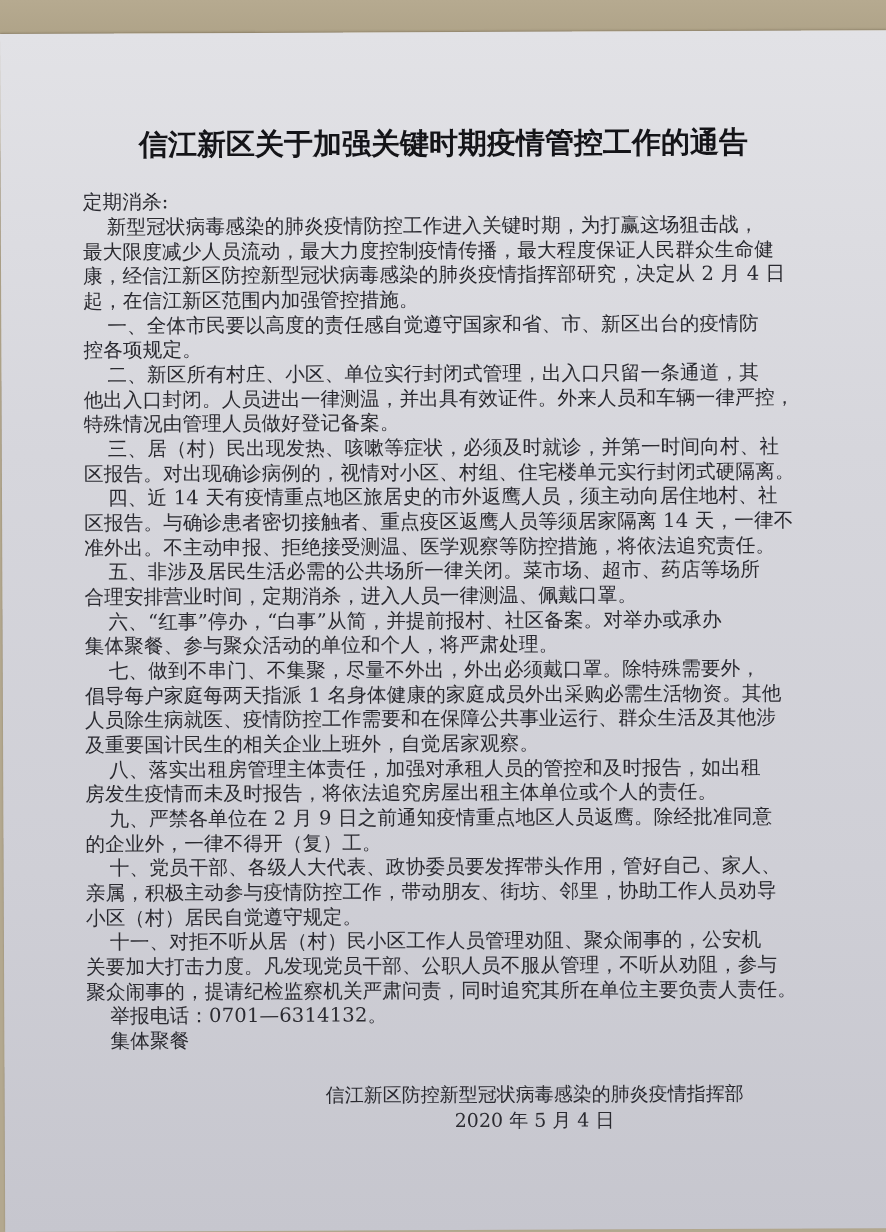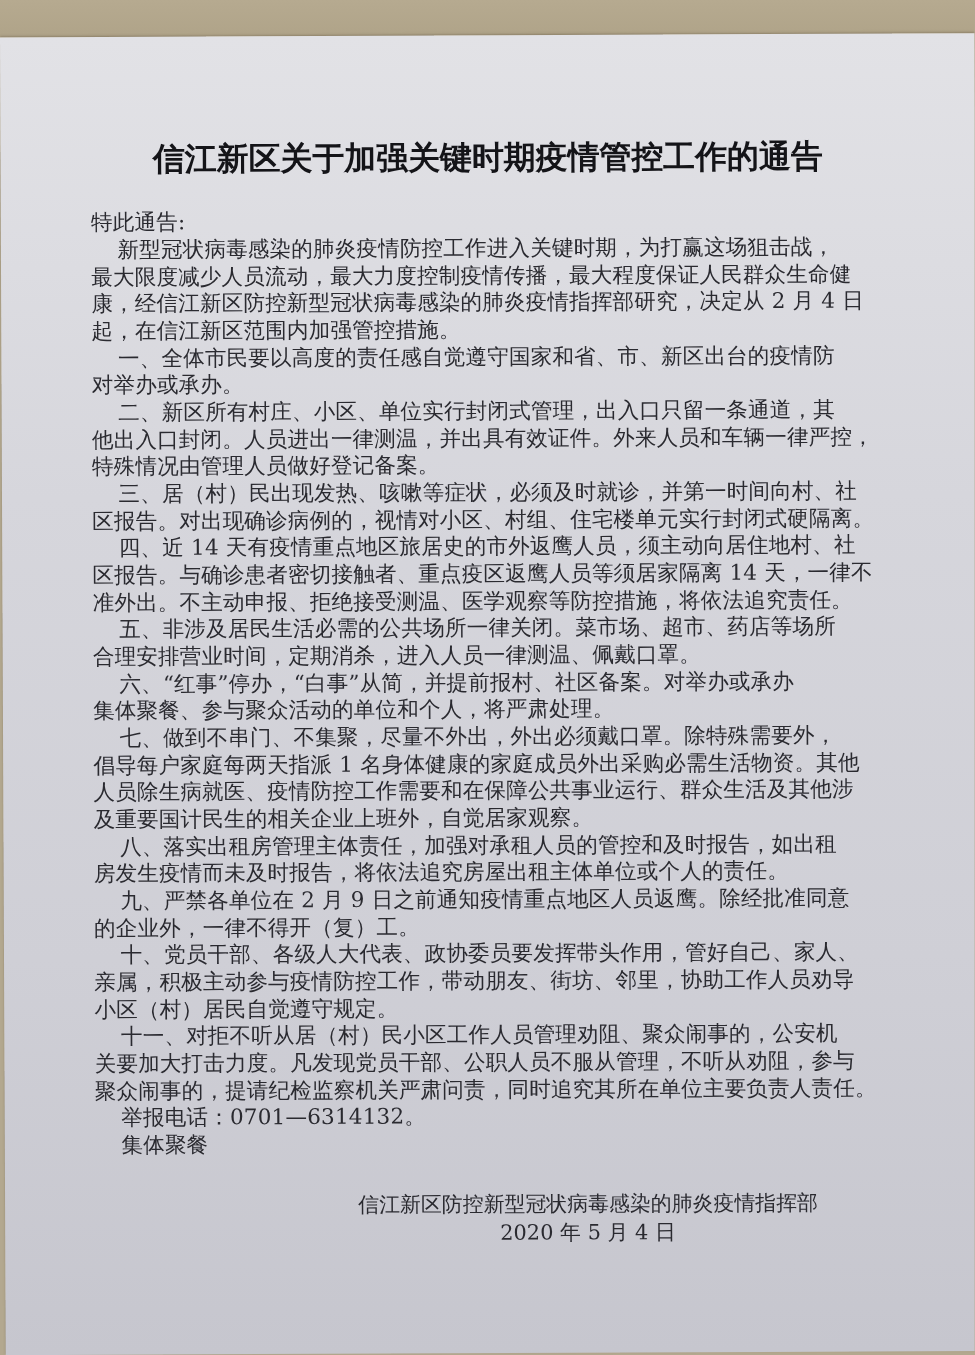--- a/index.html
+++ b/index.html
@@ -62,29 +62,29 @@
   </style>
 </head>
 <body>
 
 <div class="backdrop"></div>
 
 <div class="paper">
 
   <div class="title">信江新区关于加强关键时期疫情管控工作的通告</div>
 
-  <div class="line flush" style="top:155px">特此通告:</div>
+  <div class="line flush" style="top:155px">定期消杀:</div>
 
   <div class="line indent" style="top:180px">新型冠状病毒感染的肺炎疫情防控工作进入关键时期，为打赢这场狙击战，</div>
   <div class="line flush" style="top:205px">最大限度减少人员流动，最大力度控制疫情传播，最大程度保证人民群众生命健</div>
   <div class="line flush" style="top:229px">康，经信江新区防控新型冠状病毒感染的肺炎疫情指挥部研究，决定从 2 月 4 日</div>
   <div class="line flush" style="top:254px">起，在信江新区范围内加强管控措施。</div>
 
   <div class="line indent" style="top:279px">一、全体市民要以高度的责任感自觉遵守国家和省、市、新区出台的疫情防</div>
-  <div class="line flush" style="top:303px">对举办或承办。</div>
+  <div class="line flush" style="top:303px">控各项规定。</div>
 
   <div class="line indent" style="top:328px">二、新区所有村庄、小区、单位实行封闭式管理，出入口只留一条通道，其</div>
   <div class="line flush" style="top:353px">他出入口封闭。人员进出一律测温，并出具有效证件。外来人员和车辆一律严控，</div>
   <div class="line flush" style="top:377px">特殊情况由管理人员做好登记备案。</div>
 
   <div class="line indent" style="top:402px">三、居（村）民出现发热、咳嗽等症状，必须及时就诊，并第一时间向村、社</div>
   <div class="line flush" style="top:427px">区报告。对出现确诊病例的，视情对小区、村组、住宅楼单元实行封闭式硬隔离。</div>
 
   <div class="line indent" style="top:451px">四、近 14 天有疫情重点地区旅居史的市外返鹰人员，须主动向居住地村、社</div>
   <div class="line flush" style="top:476px">区报告。与确诊患者密切接触者、重点疫区返鹰人员等须居家隔离 14 天，一律不</div>

